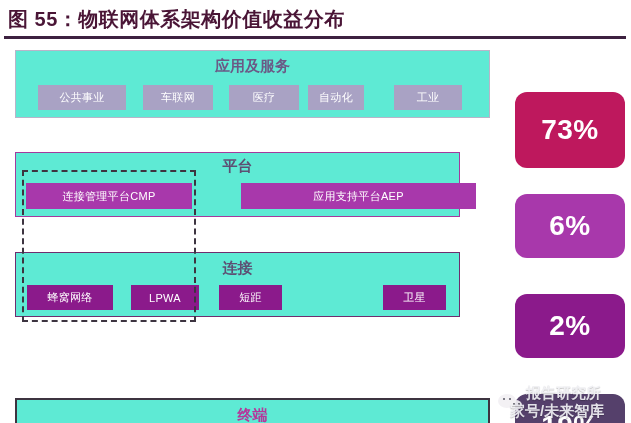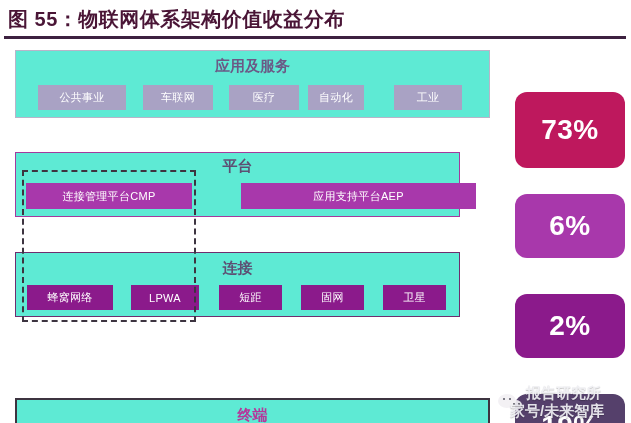--- a/index.html
+++ b/index.html
@@ -190,21 +190,20 @@
     <div class="layer-title">平台</div>
     <div class="chip" style="left:10px;width:166px;">连接管理平台CMP</div>
     <div class="chip" style="left:195px;width:235px;margin-left:30px;">应用支持平台AEP</div>
   </div>
 
   <div class="layer" id="layer-connection">
     <div class="layer-title">连接</div>
     <div class="chip" style="left:11px;width:86px;">蜂窝网络</div>
     <div class="chip" style="left:115px;width:68px;">LPWA</div>
     <div class="chip" style="left:203px;width:63px;">短距</div>
-    <div class="chip" style="left:285px;width:63px;">固网</div>
     <div class="chip" style="left:367px;width:63px;">卫星</div>
   </div>
 
   <div class="layer" id="layer-terminal">
     <div class="layer-title">终端</div>
     <div class="device" style="left:72px;top:34px;"></div>
     <div class="device" style="left:128px;top:34px;"></div>
     <div class="device" style="left:240px;top:34px;"></div>
     <div class="device" style="left:293px;top:34px;"></div>
     <div class="device" style="left:339px;top:34px;"></div>

